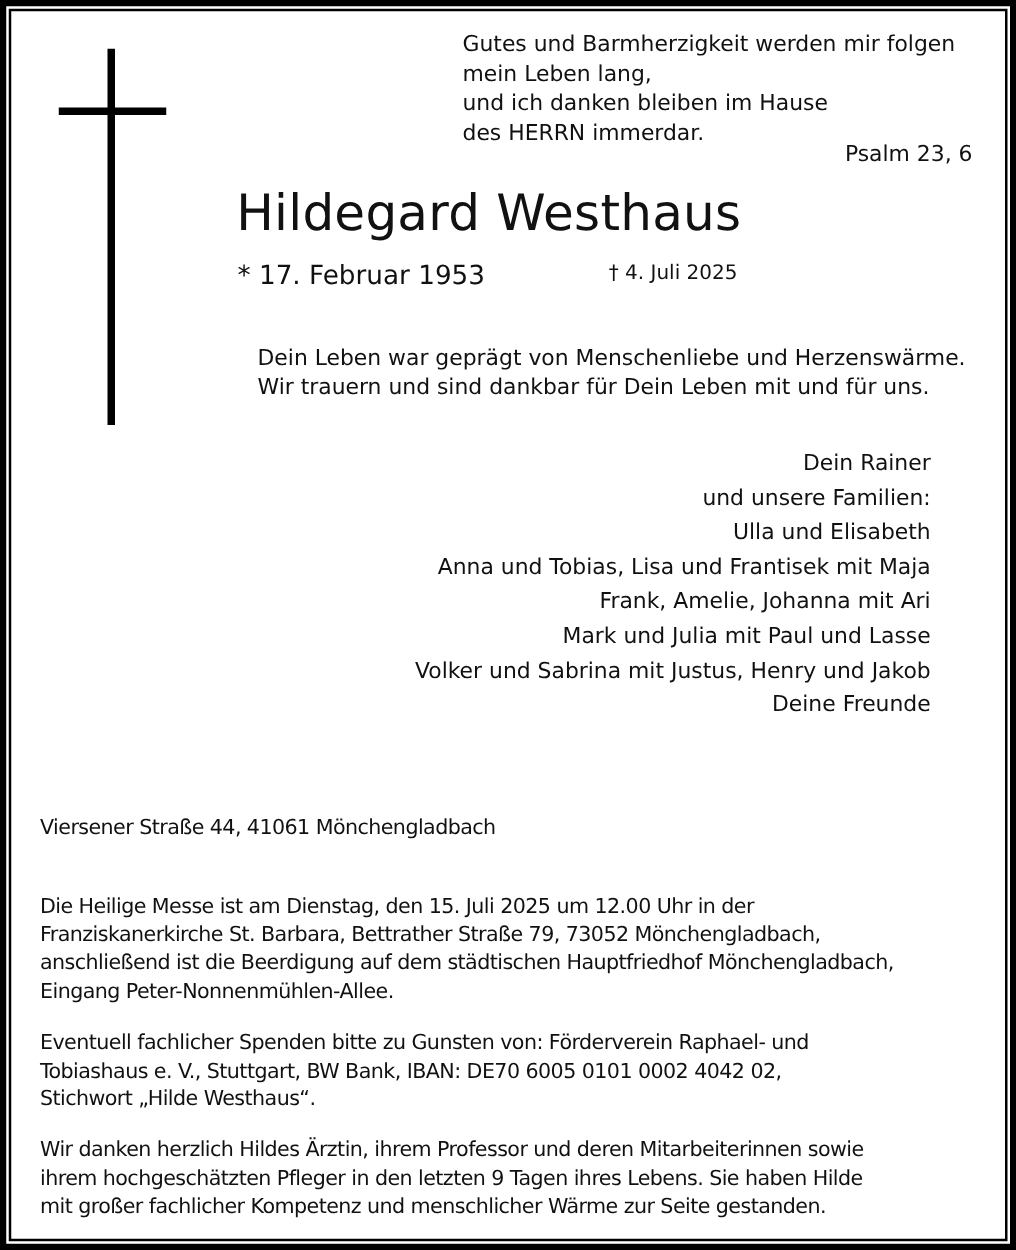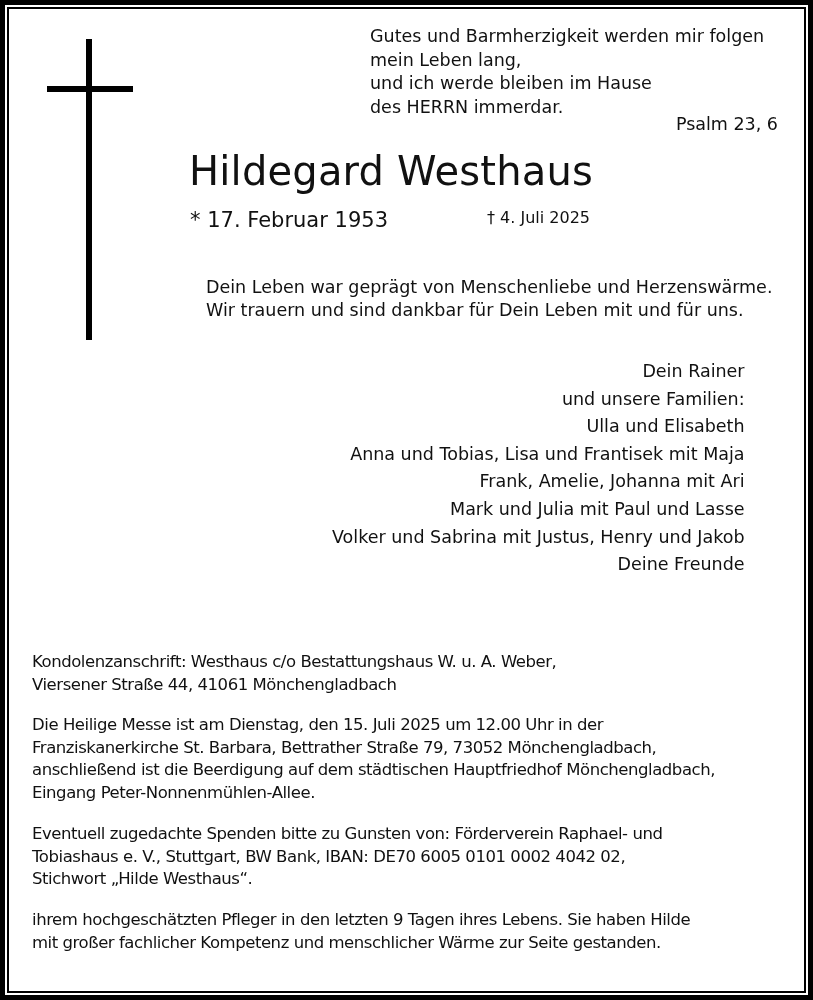--- a/index.html
+++ b/index.html
@@ -40,21 +40,21 @@
 <div class="frame-inner"></div>
 
 <div>
   <div class="cross-v"></div>
   <div class="cross-h"></div>
 </div>
 
 <div class="verse">
   <div>Gutes und Barmherzigkeit werden mir folgen</div>
   <div>mein Leben lang,</div>
-  <div>und ich werde bleiben im Hause</div>
+  <div>und ich danken bleiben im Hause</div>
   <div>des HERRN immerdar.</div>
 </div>
 <div class="psalm-ref">Psalm 23, 6</div>
 
 <div class="name">Hildegard Westhaus</div>
 <div class="birth">* 17. Februar 1953</div>
 <div class="death">† 4. Juli 2025</div>
 
 <div class="tribute">
   <div>Dein Leben war geprägt von Menschenliebe und Herzenswärme.</div>
@@ -66,33 +66,33 @@
   <div>und unsere Familien:</div>
   <div>Ulla und Elisabeth</div>
   <div>Anna und Tobias, Lisa und Frantisek mit Maja</div>
   <div>Frank, Amelie, Johanna mit Ari</div>
   <div>Mark und Julia mit Paul und Lasse</div>
   <div>Volker und Sabrina mit Justus, Henry und Jakob</div>
   <div>Deine Freunde</div>
 </div>
 
 <div class="info p1">
-  <div>Kondolenzanschrift: Westhaus c/o Bestattungshaus W. u. A. Weber,</div>
   <div>Viersener Straße 44, 41061 Mönchengladbach</div>
 </div>
 
 <div class="info p2">
   <div>Die Heilige Messe ist am Dienstag, den 15. Juli 2025 um 12.00 Uhr in der</div>
   <div>Franziskanerkirche St. Barbara, Bettrather Straße 79, 73052 Mönchengladbach,</div>
   <div>anschließend ist die Beerdigung auf dem städtischen Hauptfriedhof Mönchengladbach,</div>
   <div>Eingang Peter-Nonnenmühlen-Allee.</div>
 </div>
 
 <div class="info p3">
-  <div>Eventuell zugedachte Spenden bitte zu Gunsten von: Förderverein Raphael- und</div>
+  <div>Eventuell fachlicher Spenden bitte zu Gunsten von: Förderverein Raphael- und</div>
   <div>Tobiashaus e. V., Stuttgart, BW Bank, IBAN: DE70 6005 0101 0002 4042 02,</div>
   <div>Stichwort „Hilde Westhaus“.</div>
 </div>
 
 <div class="info p4">
+  <div>Wir danken herzlich Hildes Ärztin, ihrem Professor und deren Mitarbeiterinnen sowie</div>
   <div>ihrem hochgeschätzten Pfleger in den letzten 9 Tagen ihres Lebens. Sie haben Hilde</div>
   <div>mit großer fachlicher Kompetenz und menschlicher Wärme zur Seite gestanden.</div>
 </div>
 
 </body></html>

